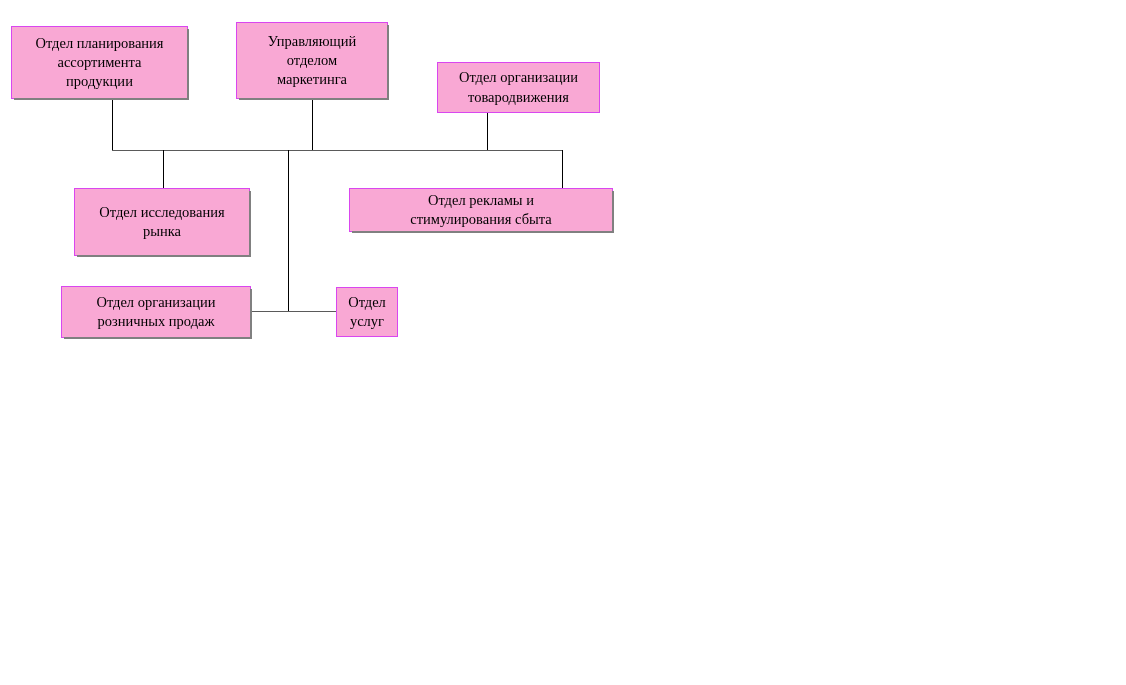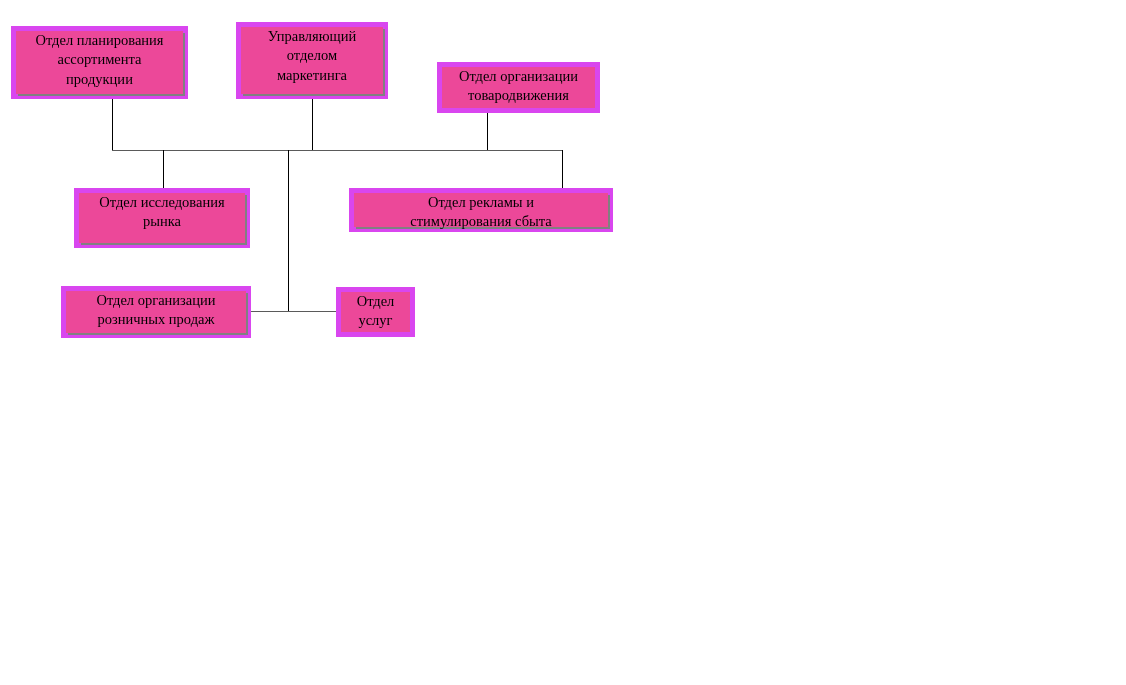--- a/index.html
+++ b/index.html
@@ -14,24 +14,24 @@
     overflow: hidden;
   }
   #chart-canvas {
     position: relative;
     width: 1126px;
     height: 685px;
   }
   .node {
     position: absolute;
     box-sizing: border-box;
-    border: 5px solid #d946ef;
-    background: #ec4899;
+    border: 1px solid #d946ef;
+    background: #f9a8d4;
     display: flex;
-    align-items: flex-start;
+    align-items: center;
     justify-content: center;
     text-align: center;
     z-index: 2;
   }
   .node-label {
     display: block;
     font-size: 14.5px;
     line-height: 1.33;
     color: #000000;
     padding: 0 6px;
@@ -86,29 +86,29 @@
     </div>
     <div class="node is-bold has-shadow" style="left: 236px; top: 22px; width: 152px; height: 77px;">
       <span class="node-label">Управляющий
 отделом
 маркетинга</span>
     </div>
     <div class="node" style="left: 437px; top: 62px; width: 163px; height: 51px;">
       <span class="node-label">Отдел организации
 товародвижения</span>
     </div>
-    <div class="node has-shadow" style="left: 74px; top: 188px; width: 176px; height: 60px;">
+    <div class="node has-shadow" style="left: 74px; top: 188px; width: 176px; height: 68px;">
       <span class="node-label">Отдел исследования
 рынка</span>
     </div>
     <div class="node has-shadow" style="left: 349px; top: 188px; width: 264px; height: 44px;">
       <span class="node-label">Отдел рекламы и
 стимулирования сбыта</span>
     </div>
     <div class="node has-shadow" style="left: 61px; top: 286px; width: 190px; height: 52px;">
       <span class="node-label">Отдел организации
 розничных продаж</span>
     </div>
-    <div class="node" style="left: 336px; top: 287px; width: 79px; height: 50px;">
+    <div class="node" style="left: 336px; top: 287px; width: 62px; height: 50px;">
       <span class="node-label">Отдел
 услуг</span>
     </div>
   </div>
 
 </body></html>

